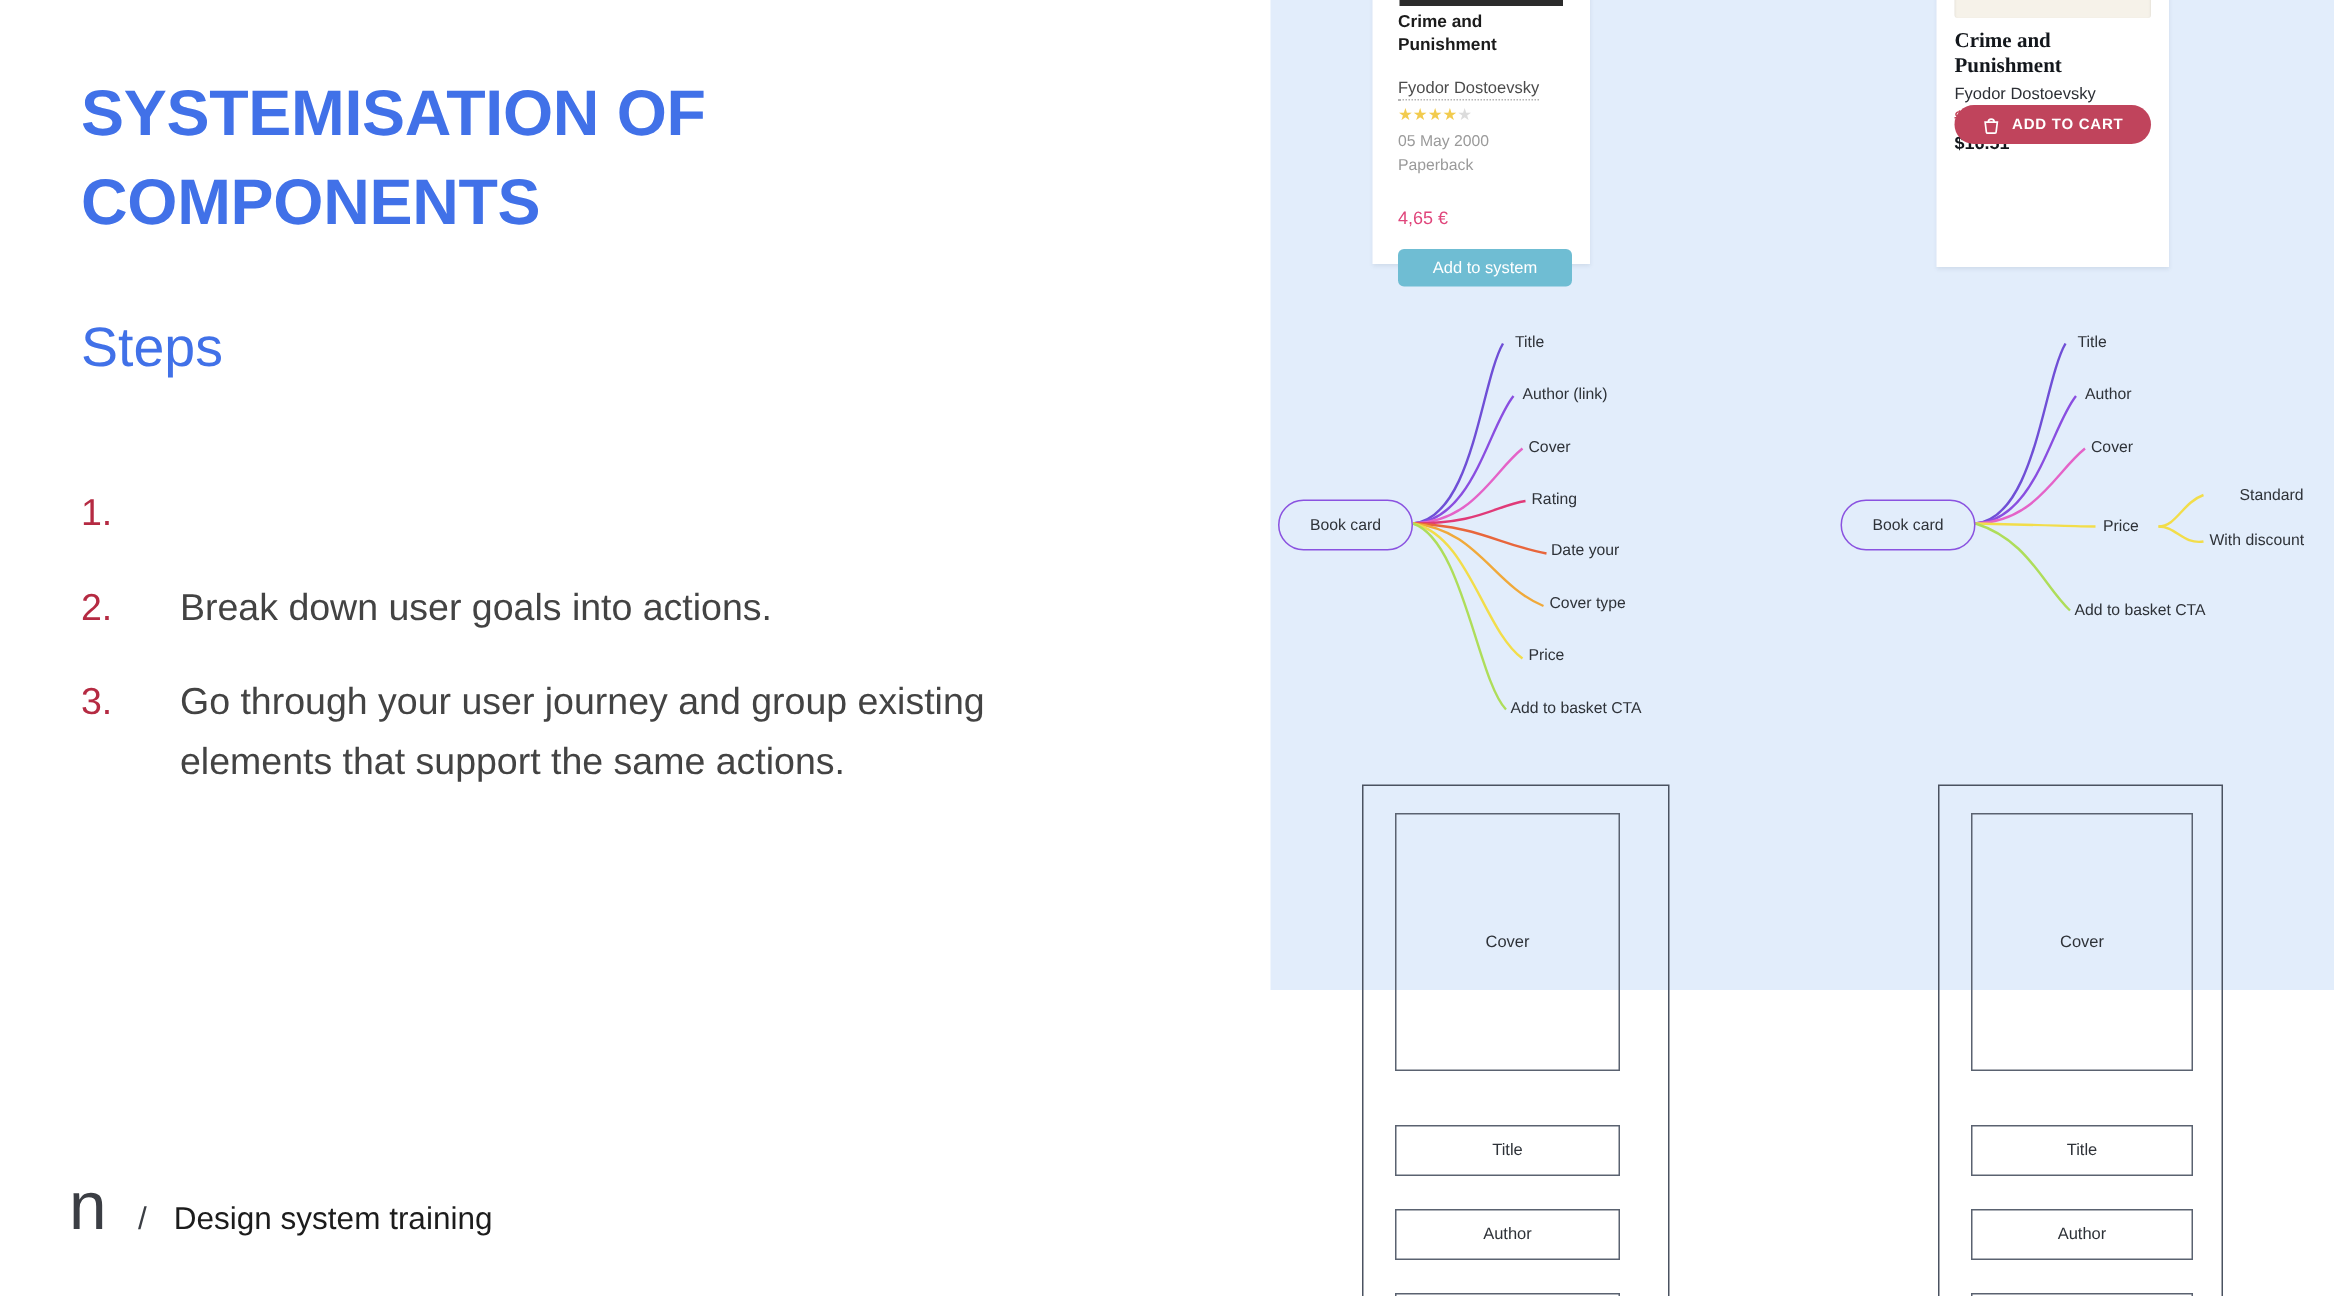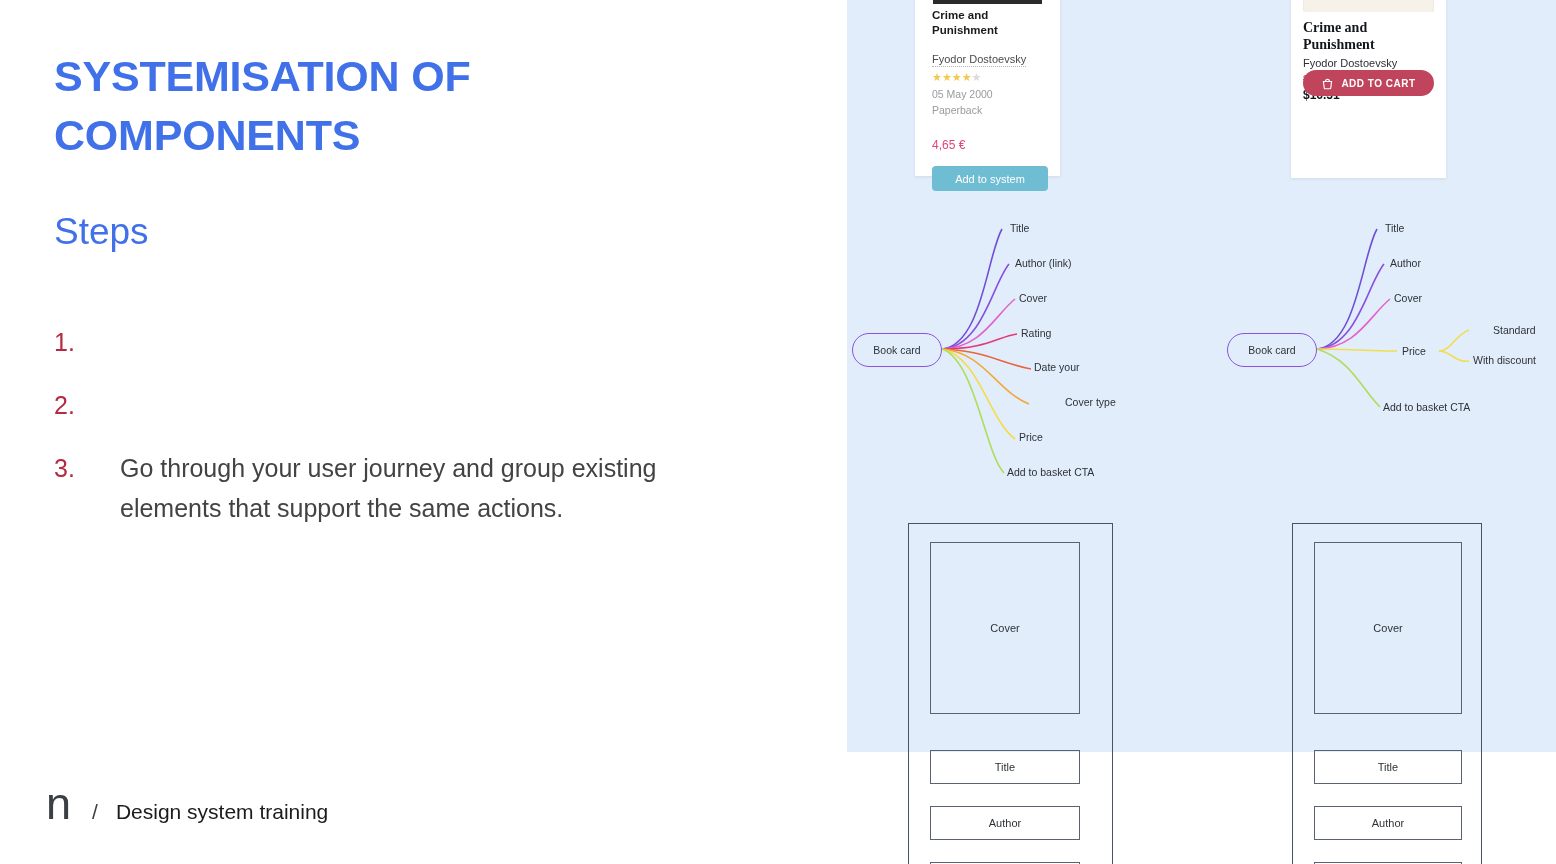--- a/index.html
+++ b/index.html
@@ -46,21 +46,21 @@
   }
   #footer-logo {
     color: #3b3e44; font-size: 45px; line-height: 1;
     font-weight: 400; letter-spacing: -1px;
   }
   #footer-slash { color: #3b3e44; font-size: 21px; margin: 0 18px 0 22px; }
   #footer-label { color: #1c1c1c; font-size: 21px; }
 
   
   #right-panel {
-    position: absolute; left: 847px; top: 0; width: 709px; height: 752px;
+    position: absolute; left: 847px; top: 0; width: 709px; height: 660px;
     background: #e2edfb;
   }
 
   
   .book-card {
     position: absolute; background: #ffffff;
     box-shadow: 0 1px 3px rgba(40,60,90,0.10);
   }
   
   #book-card-basket {
@@ -162,20 +162,21 @@
     <h1 id="slide-title">Systemisation of components</h1>
 
     <h2 id="steps-heading">Steps</h2>
 
     <div id="steps-list">
       <div class="step-row">
         <span class="step-num">1.</span>
       </div>
       <div class="step-row">
         <span class="step-num">2.</span>
+        <span class="step-text">Break down user goals into actions.</span>
       </div>
       <div class="step-row">
         <span class="step-num">3.</span>
         <span class="step-text">Go through your user journey and group existing elements that support the same actions.</span>
       </div>
     </div>
 
     <div id="footer">
       <span id="footer-logo">n</span>
       <span id="footer-slash">/</span>
@@ -229,21 +230,21 @@
         <path d="M95,144 C138,148 148,185 182,199" fill="none" stroke="#f0a93a" stroke-width="1.6"></path>
         <path d="M95,144 C132,152 142,215 168,234" fill="none" stroke="#f2dd4a" stroke-width="1.6"></path>
         <path d="M95,144 C128,155 138,248 157,268" fill="none" stroke="#aedd5a" stroke-width="1.6"></path>
       </svg>
       <div class="mm-node" style="left:5px; top:128px; width:90px; height:34px;">Book card</div>
       <div class="mm-label" style="left:163px; top:18px;">Title</div>
       <div class="mm-label" style="left:168px; top:53px;">Author (link)</div>
       <div class="mm-label" style="left:172px; top:88px;">Cover</div>
       <div class="mm-label" style="left:174px; top:123px;">Rating</div>
       <div class="mm-label" style="left:187px; top:157px;">Date your</div>
-      <div class="mm-label" style="left:186px; top:192px;margin-left:32px;">Cover type</div>
+      <div class="mm-label" style="left:186px; top:192px;">Cover type</div>
       <div class="mm-label" style="left:172px; top:227px;">Price</div>
       <div class="mm-label" style="left:160px; top:262px;">Add to basket CTA</div>
     </div>
 
     <div class="mindmap" id="mindmap-right" style="left:370px; top:205px; width:339px; height:230px;">
       <svg width="339" height="230" style="position:absolute;left:0;top:0;">
         <path d="M100,144 C140,140 145,50 160,24" fill="none" stroke="#6f4fd6" stroke-width="1.6"></path>
         <path d="M100,144 C140,142 150,80 167,59" fill="none" stroke="#8a4ee0" stroke-width="1.6"></path>
         <path d="M100,144 C140,143 153,110 173,94" fill="none" stroke="#e463c8" stroke-width="1.6"></path>
         <path d="M100,144 C150,145 165,146 180,146" fill="none" stroke="#f2dd4a" stroke-width="1.6"></path>

